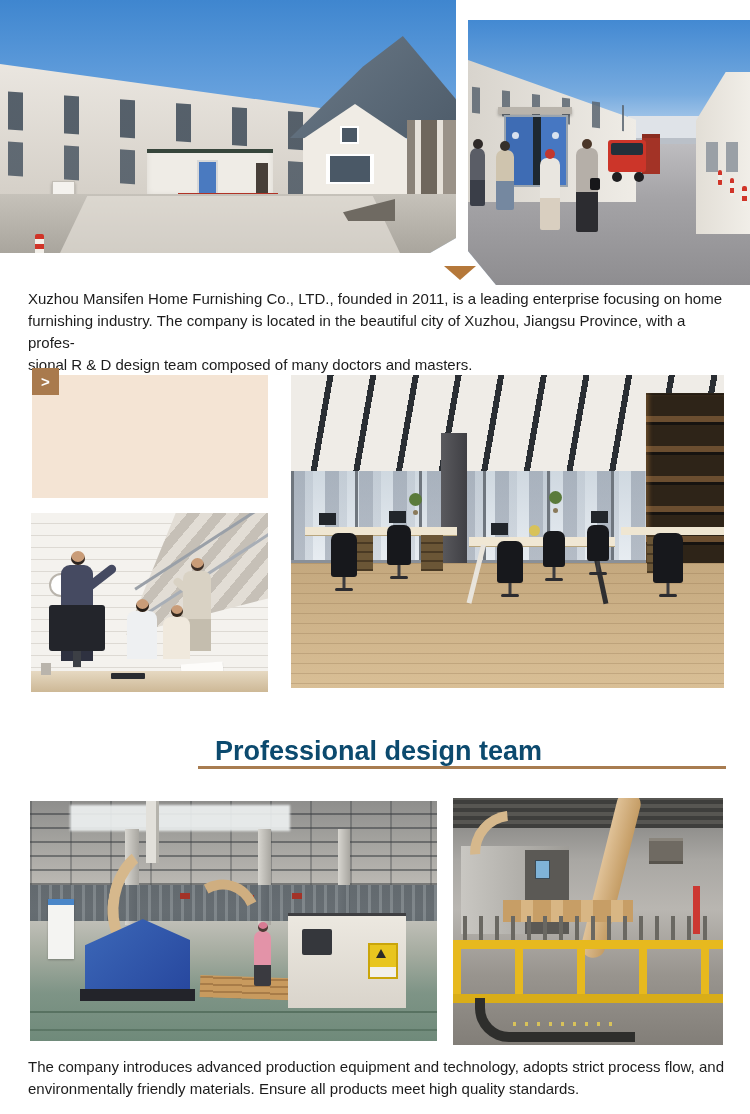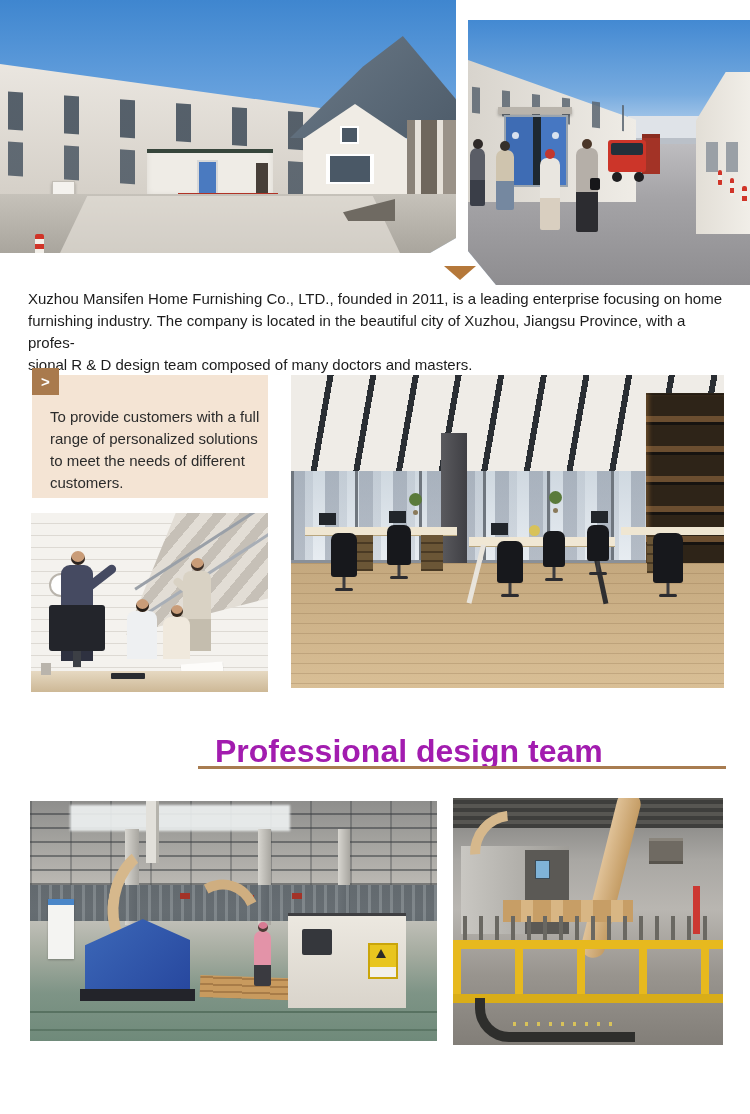--- a/index.html
+++ b/index.html
@@ -4,21 +4,21 @@
 <style>
   html,body{margin:0;padding:0;background:#ffffff;}
   #page{position:relative;width:750px;height:1114px;background:#fff;overflow:hidden;
         font-family:"Liberation Sans","DejaVu Sans",sans-serif;color:#1c1c1c;}
   .abs{position:absolute;}
   .photo{position:absolute;overflow:hidden;}
   .mltext{white-space:pre-line;}
   .body-text{font-size:15px;line-height:22px;color:#1c1c1c;}
   .box-text{font-size:15px;line-height:22px;color:#2b2b2b;}
   .badge-text{font-size:20px;font-weight:bold;color:#ffffff;letter-spacing:.5px;line-height:36px;}
-  .headline-text{font-size:32px;font-weight:bold;color:#a21caf;line-height:30px;}
+  .headline-text{font-size:27px;font-weight:bold;color:#0c4a6e;line-height:30px;}
   .arrow-glyph{font-size:15px;font-weight:bold;color:#ffffff;line-height:27px;}
   .person{position:absolute;border-radius:7px 7px 2px 2px;}
   .person .head{position:absolute;left:50%;transform:translateX(-50%);top:-9px;width:10px;height:10px;border-radius:50%;}
   .chair{position:absolute;background:#17181c;border-radius:7px 7px 3px 3px;}
   .chair::after{content:"";position:absolute;left:50%;transform:translateX(-50%);top:100%;width:3px;height:11px;background:#3a3a3e;}
   .chair::before{content:"";position:absolute;left:50%;transform:translateX(-50%);top:calc(100% + 11px);width:18px;height:3px;background:#2c2c30;border-radius:2px;}
   .bollard{position:absolute;background:repeating-linear-gradient(180deg,#d03428 0 5px,#f2efe9 5px 10px);border-radius:2px;}
 </style>
 </head>
 <body>
@@ -118,24 +118,20 @@
               border-top:14px solid #b5783a;"></div>
 
   <div class="abs body-text mltext" style="left:28px;top:288px;width:700px;">Xuzhou Mansifen Home Furnishing Co., LTD., founded in 2011, is a leading enterprise focusing on home
 furnishing industry. The company is located in the beautiful city of Xuzhou, Jiangsu Province, with a profes-
 sional R &amp; D design team composed of many doctors and masters.</div>
 
   <div class="abs" style="left:32px;top:375px;width:236px;height:123px;background:#f4e4d4;"></div>
   <div class="abs arrow-glyph" style="left:32px;top:368px;width:27px;height:27px;background:#a97a4d;padding-left:9px;box-sizing:border-box;">
     <span>&gt;</span>
   </div>
-  <div class="abs box-text mltext" style="left:50px;top:406px;width:212px;">To provide customers with a full
-range of personalized solutions
-to meet the needs of different
-customers.</div>
 
   <div class="photo" style="left:31px;top:513px;width:237px;height:179px;
               background:
                 repeating-linear-gradient(0deg,rgba(178,172,162,.35) 0 1px,transparent 1px 12px),
                 #f4f2ee;" aria-label="Design team high-fiving around a desktop computer beside a staircase">
     <div class="abs" style="left:95px;top:0;width:142px;height:122px;
                 clip-path:polygon(35% 0,100% 0,100% 70%,0 100%);
                 background:repeating-linear-gradient(-50deg,#e2ddd5 0 10px,#c6c0b7 10px 20px);"></div>
     <div class="abs" style="left:92px;top:34px;width:150px;height:3px;background:#9aa0a8;transform:rotate(-33deg);"></div>
     <div class="abs" style="left:104px;top:58px;width:150px;height:3px;background:#a8aeb6;transform:rotate(-33deg);"></div>
@@ -270,14 +266,16 @@
     <div class="abs" style="left:0;top:151px;width:270px;height:45px;
                 background:repeating-linear-gradient(90deg,#e7b91e 0 8px,transparent 8px 62px);"></div>
     <div class="abs" style="left:0;top:196px;width:270px;height:9px;background:#d9ad18;"></div>
     <div class="abs" style="left:240px;top:88px;width:7px;height:48px;background:#cc3832;"></div>
     <div class="abs" style="left:22px;top:200px;width:150px;height:34px;
                 border-bottom:10px solid #2e2e2c;border-left:10px solid #2e2e2c;border-radius:0 0 0 34px;"></div>
     <div class="abs" style="left:60px;top:224px;width:100px;height:4px;
                 background:repeating-linear-gradient(90deg,#d8c25a 0 3px,transparent 3px 12px);"></div>
   </div>
 
+  <div class="abs body-text mltext" style="left:28px;top:1056px;width:700px;">The company introduces advanced production equipment and technology, adopts strict process flow, and
+environmentally friendly materials. Ensure all products meet high quality standards.</div>
 
 </div>
 
 </body></html>

